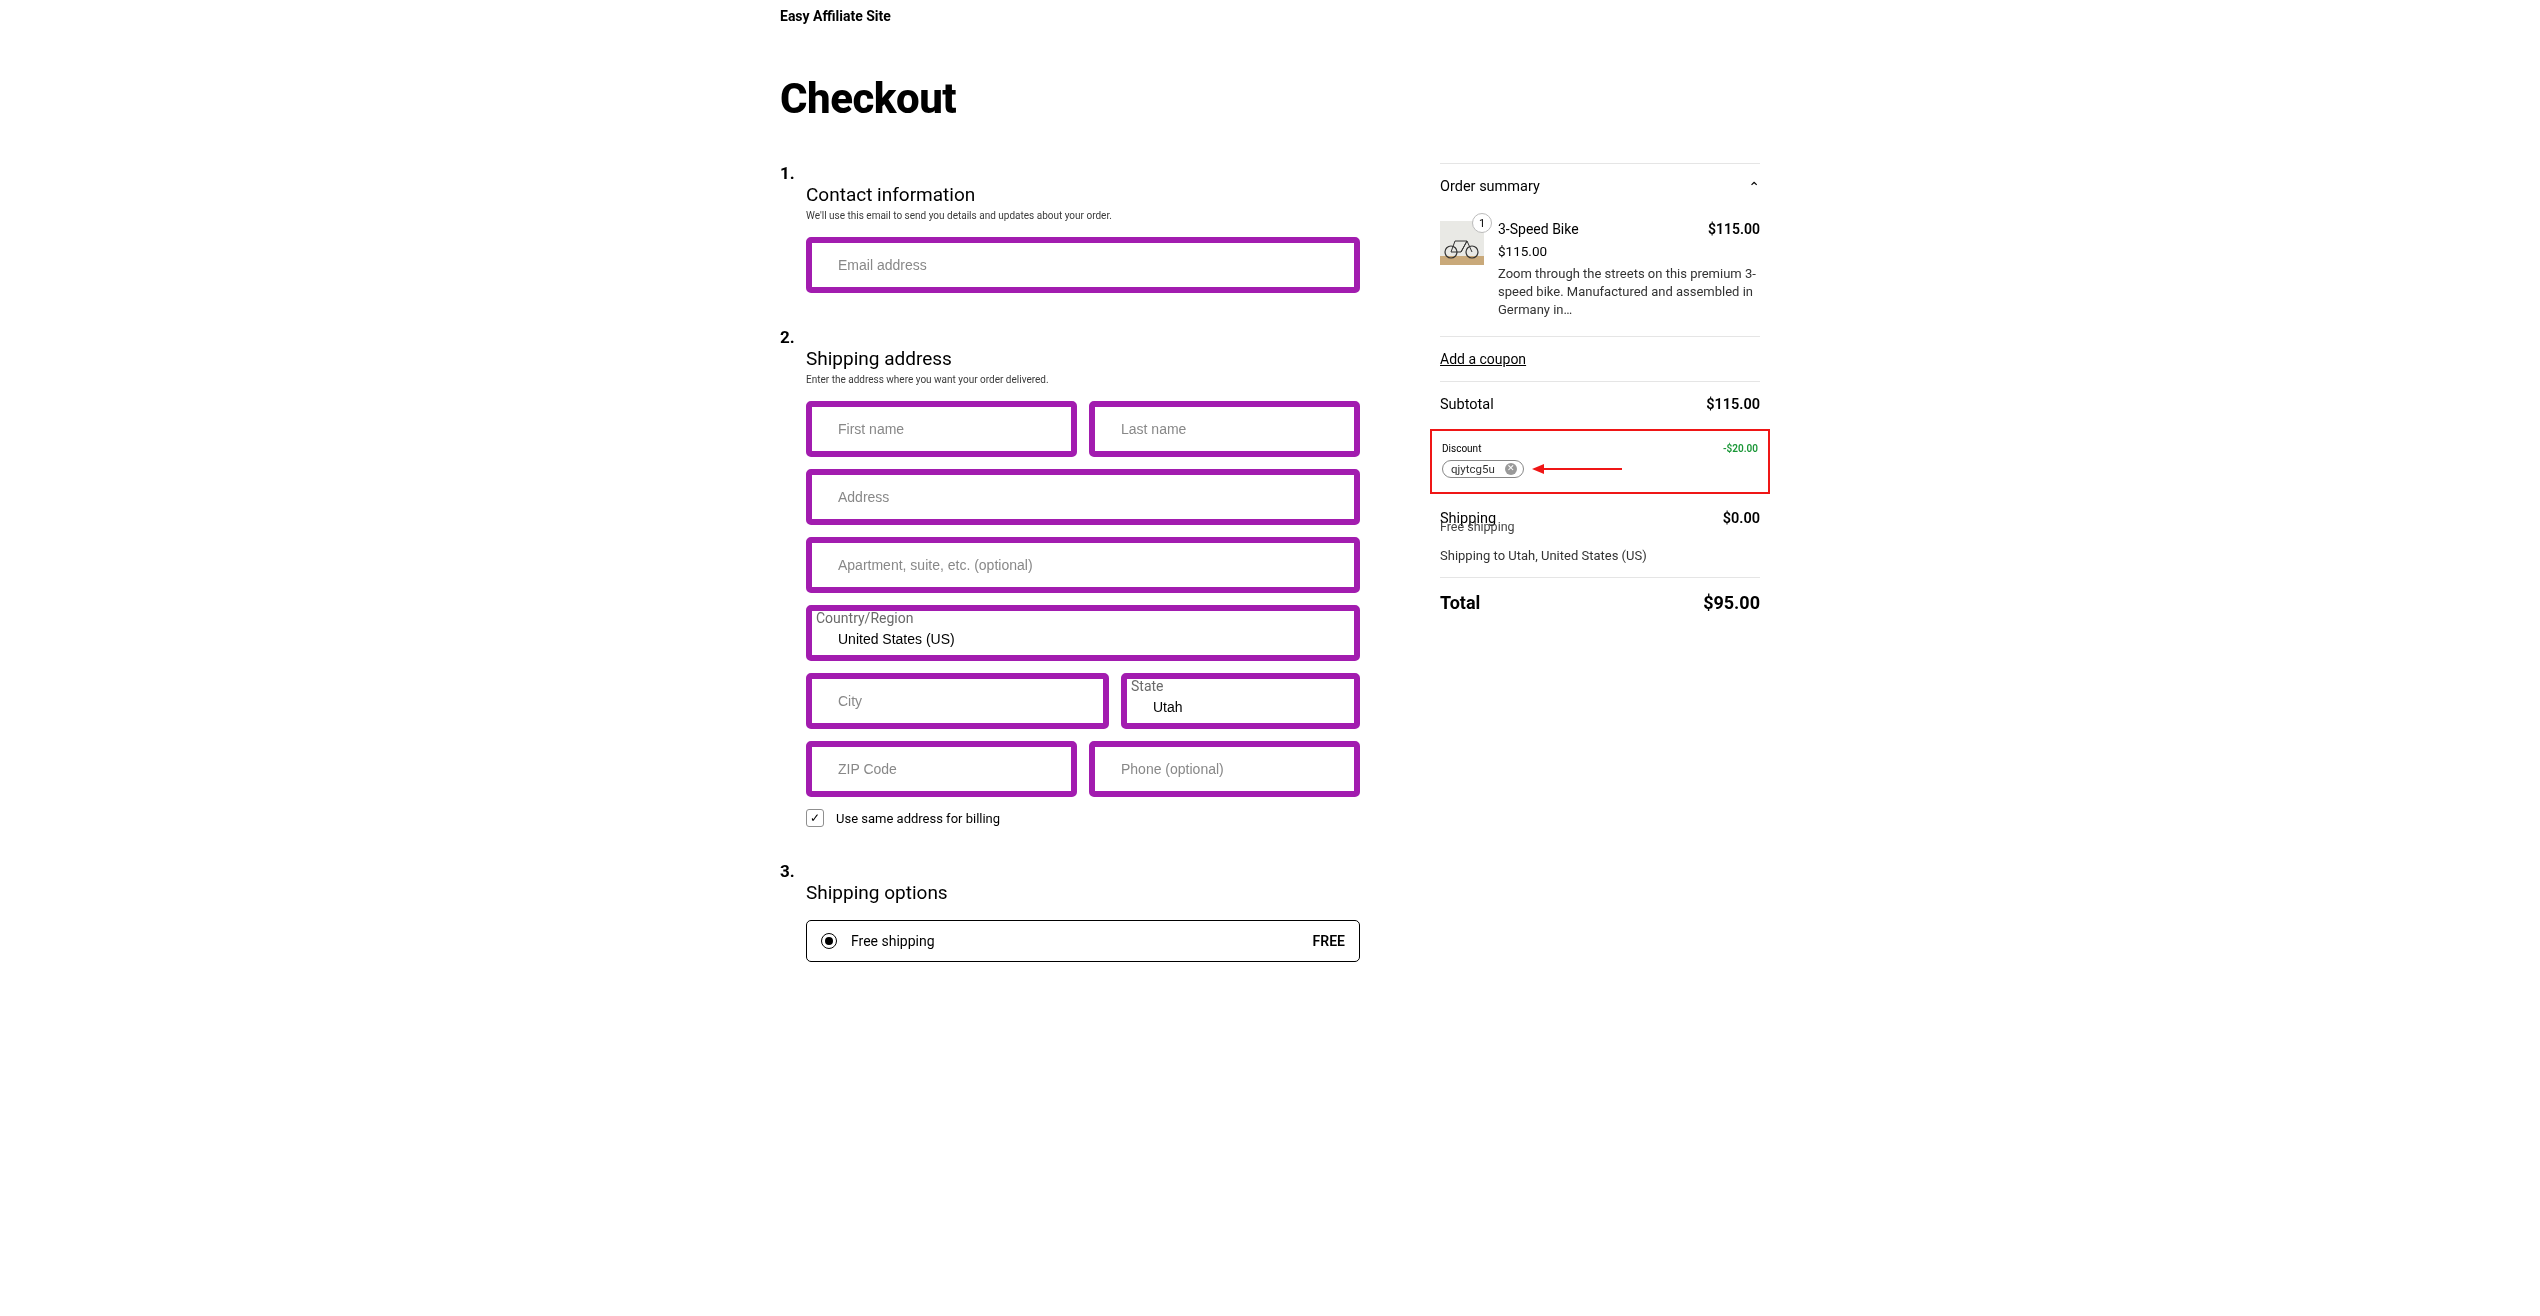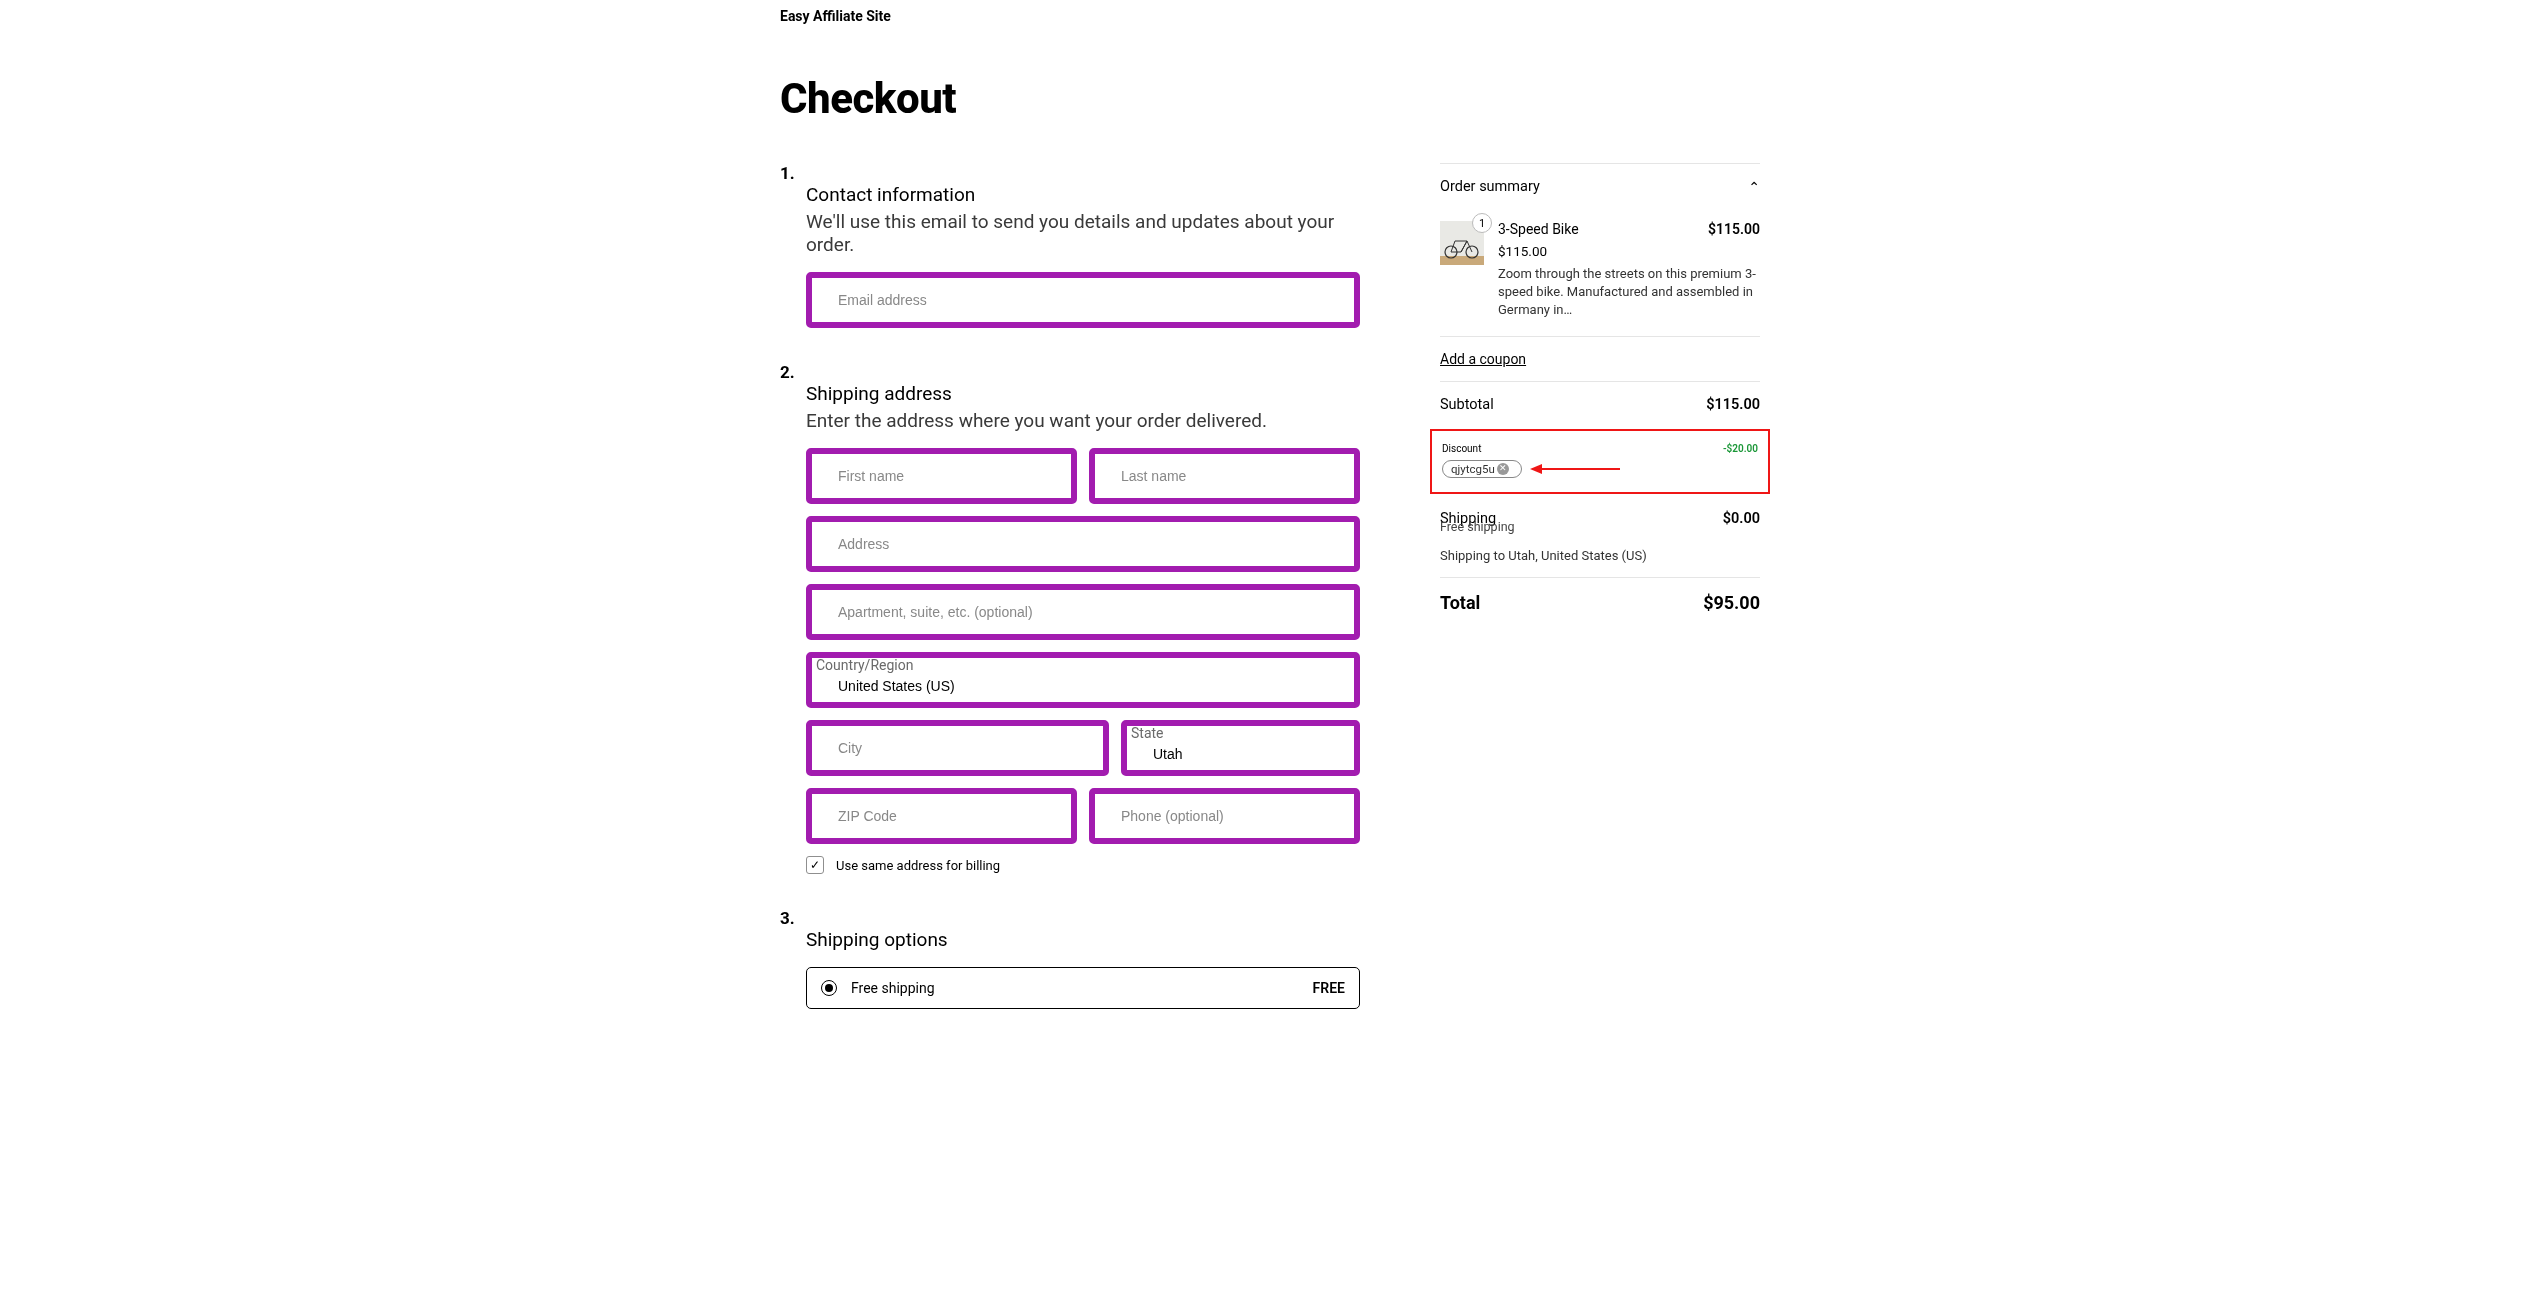--- a/index.html
+++ b/index.html
@@ -48,21 +48,21 @@
     width: 14px;
   }
   .section-body { flex: 1; }
   .section-heading {
     font-size: 19px;
     font-weight: 400;
     margin-bottom: 4px;
     margin-top: 20px;
   }
   .section-help {
-    font-size: 19px;
+    font-size: 10px;
     color: #3a3a3a;
     margin-bottom: 16px;
   }
   .input {
     width: 100%;
     border: 6px solid #a21caf;
     border-radius: 5px;
     padding: 14px 26px;
     font-size: 14px;
     color: #000;
@@ -223,25 +223,25 @@
   }
   .discount-val { color: #1b9738; font-weight: 600; }
   .coupon-chip-row {
     display: flex;
     align-items: center;
     gap: 8px;
   }
   .coupon-chip {
     border: 1px solid #888;
     border-radius: 12px;
-    padding: 1px 12px 1px 8px;
+    padding: 1px 6px 1px 8px;
     font-size: 11.5px;
     display: flex;
     align-items: center;
-    gap: 2px;
+    gap: 10px;
     color: #333;
   }
   .coupon-chip .x {
     width: 12px;
     height: 12px;
     border-radius: 50%;
     background: #999;
     color: #fff;
     font-size: 9px;
     display: inline-flex;

